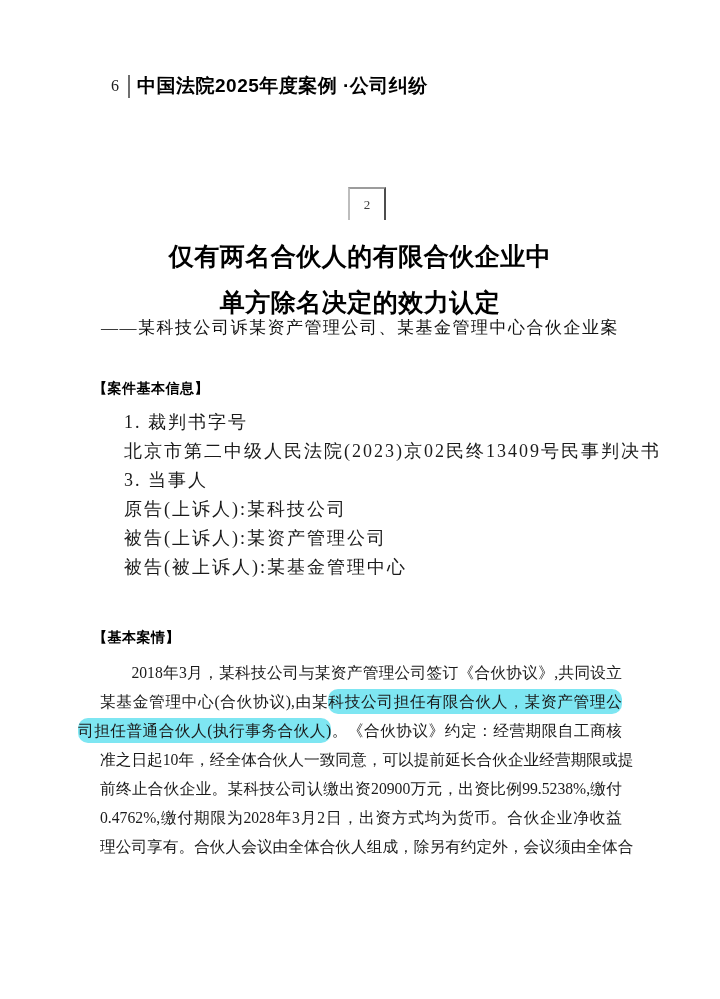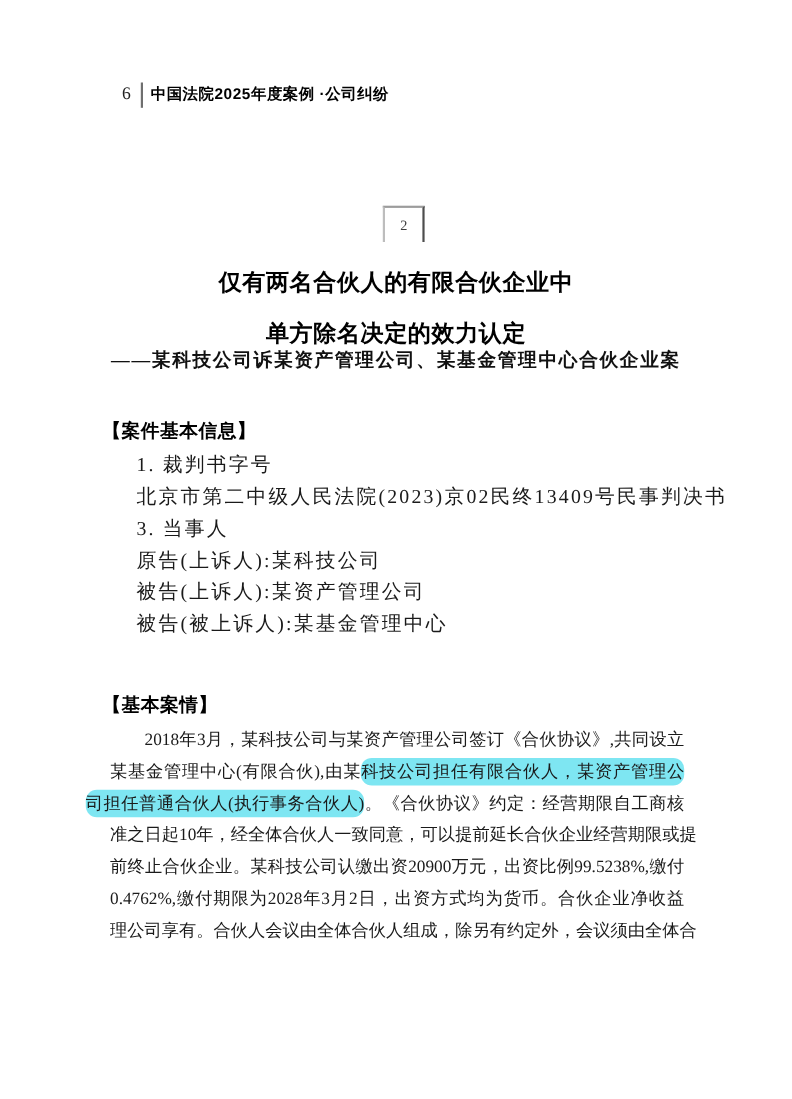--- a/index.html
+++ b/index.html
@@ -8,36 +8,36 @@
   .page {
     position:relative; width:720px; height:999px; background:#fff;
     font-family:"Liberation Serif","DejaVu Serif",serif;
     color:var(--text);
     overflow:hidden;
   }
   
   .header { position:absolute; top:74px; left:111px; display:flex; align-items:center; height:24px; }
   .pagenum { font-size:16px; color:#222; padding-right:9px; font-family:"Liberation Serif",serif; }
   .headbar { width:2px; height:23px; background:#6f6f6f; margin-right:7px; }
-  .headtitle { font-size:14px; font-weight:bold; letter-spacing:0.5px; color:#000;
+  .headtitle { font-size:19px; font-weight:bold; letter-spacing:0.5px; color:#000;
                font-family:"Liberation Sans","DejaVu Sans",sans-serif; }
   
   .chapterbox {
     position:absolute; top:187px; left:348px; width:38px; height:33px;
     border-top:2px solid #9c9c9c; border-left:2px solid #bdbdbd; border-right:2px solid #4d4d4d;
     display:flex; align-items:center; justify-content:center;
   }
   .chapterbox span { font-size:13px; color:#3d3d3d; font-family:"Liberation Serif",serif; }
   
   .title { position:absolute; top:234px; left:0; width:720px; text-align:center;
-           font-weight:bold; font-size:21px; line-height:46px; color:#000; letter-spacing:0.5px; }
+           font-weight:bold; font-size:25px; line-height:46px; color:#000; letter-spacing:0.5px; }
   .subtitle { position:absolute; top:316px; left:0; width:720px; text-align:center;
-              font-size:17px; letter-spacing:1.5px; color:#111;font-weight:bold; }
+              font-size:17px; letter-spacing:1.5px; color:#111; }
   
-  .secheading { position:absolute; left:93px; font-size:17px; font-weight:bold; color:#000;
+  .secheading { position:absolute; left:93px; font-size:14px; font-weight:bold; color:#000;
                 font-family:"Liberation Sans","DejaVu Sans",sans-serif; letter-spacing:0.5px; }
   .sec-info  { top:380px; }
   .sec-facts { top:629px; }
   
   .infolist { position:absolute; top:408px; left:124px; width:520px; font-size:18px; letter-spacing:2px; }
   .infolist .item { height:29px; line-height:29px; white-space:nowrap; }
   
   .bodytext { position:absolute; top:658px; left:100px; width:522px; font-size:15.7px; }
   .bline { height:29px; line-height:29px; text-align:justify; text-align-last:justify;
            text-justify:inter-character; white-space:nowrap; }
@@ -74,21 +74,21 @@
     <div class="item">3. 当事人</div>
     <div class="item">原告(上诉人):某科技公司</div>
     <div class="item">被告(上诉人):某资产管理公司</div>
     <div class="item">被告(被上诉人):某基金管理中心</div>
   </div>
 
   <div class="secheading sec-facts">【基本案情】</div>
 
   <div class="bodytext">
     <div class="bline indent"><span>2018年3月，某科技公司与某资产管理公司签订《合伙协议》,共同设立</span></div>
-    <div class="bline"><span>某基金管理中心(有限合伙),由某</span><mark class="hl">科技公司担任有限合伙人，某资产管理公</mark></div>
+    <div class="bline"><span>某基金管理中心(合伙协议),由某</span><mark class="hl">科技公司担任有限合伙人，某资产管理公</mark></div>
     <div class="bline"><mark class="hl hl-start">司担任普通合伙人(执行事务合伙人)</mark><span>。《合伙协议》约定：经营期限自工商核</span></div>
     <div class="bline"><span>准之日起10年，经全体合伙人一致同意，可以提前延长合伙企业经营期限或提</span></div>
     <div class="bline"><span>前终止合伙企业。某科技公司认缴出资20900万元，出资比例99.5238%,缴付</span></div>
     <div class="bline"><span>0.4762%,缴付期限为2028年3月2日，出资方式均为货币。合伙企业净收益</span></div>
     <div class="bline"><span>理公司享有。合伙人会议由全体合伙人组成，除另有约定外，会议须由全体合</span></div>
   </div>
 
 </div>
 
 </body></html>

